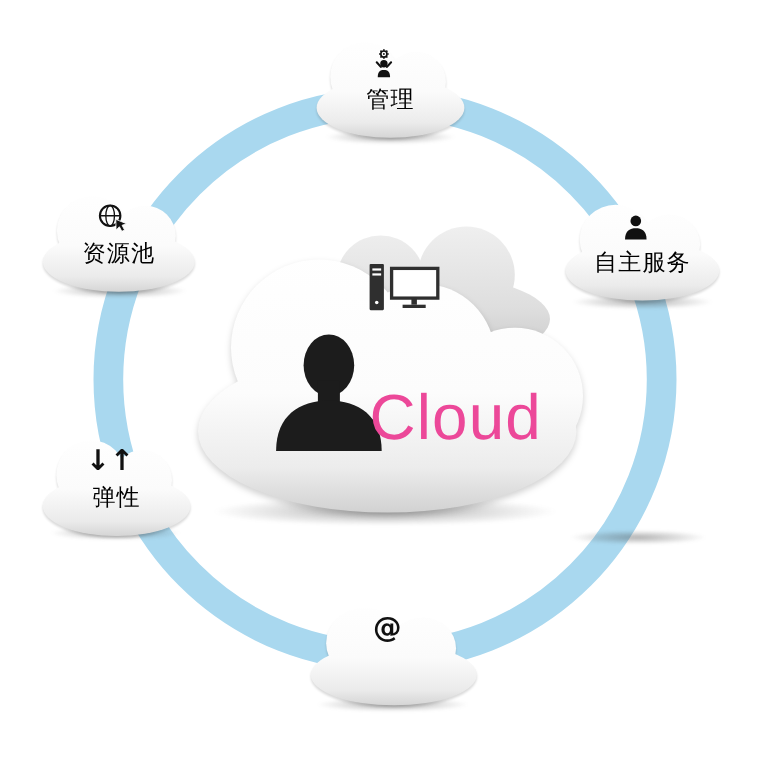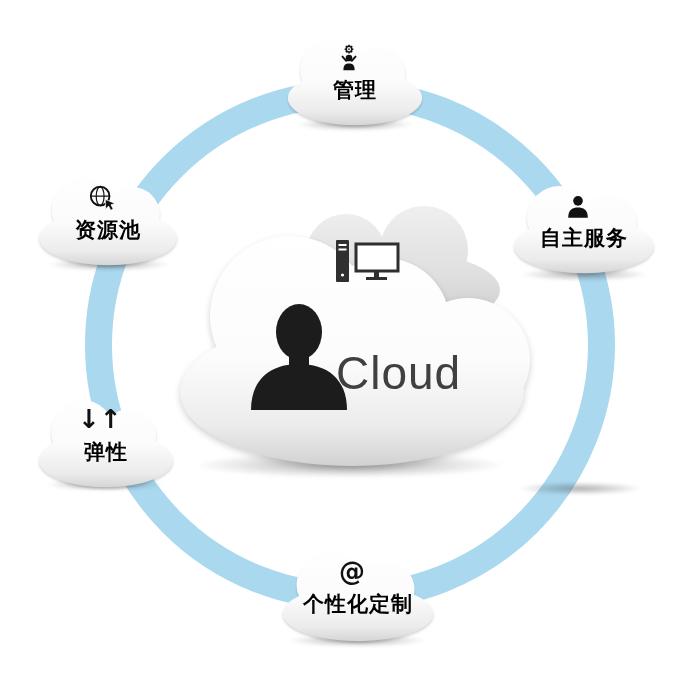--- a/index.html
+++ b/index.html
@@ -28,41 +28,41 @@
   .node .content {
     position:relative; z-index:1; height:100%;
     display:flex; flex-direction:column; align-items:center;
   }
   .node .node-icon { margin-top:14px; width:30px; height:28px; transform:translateX(-6px); }
   .glyph-icon {
     margin-top:12px; height:30px; line-height:30px; transform:translateX(-6px);
     font-family:"DejaVu Sans",sans-serif; font-weight:bold; font-size:26px; color:#111;
   }
   .node .node-label {
-    margin-top:4px; font-size:21px; font-weight:700; color:#000; letter-spacing:1px;
+    margin-top:4px; font-size:21px; font-weight:400; color:#000; letter-spacing:1px;
     white-space:nowrap;
   }
   #node-management     { left:282px; top:30px;  width:146px; height:96px; }
   #node-resource-pool  { left:33px;  top:170px; width:150px; height:96px; }
   #node-self-service   { left:508px; top:178px; width:152px; height:96px; }
   #node-elasticity     { left:33px;  top:392px; width:146px; height:96px; }
   #node-delivery       { left:505px; top:396px; width:150px; height:96px; }
   #node-personalization{ left:276px; top:544px; width:164px; height:98px; }
   
   .center-cloud { position:absolute; left:172px; top:202px; width:360px; height:268px; }
   .center-cloud .back-cloud { position:absolute; left:102px; top:0; width:232px; height:130px; }
   .center-cloud .front-cloud {
     position:absolute; left:0; top:18px; width:360px; height:250px;
     filter:drop-shadow(0 3px 3px rgba(0,0,0,0.18));
   }
   .center-cloud .computer { position:absolute; left:162px; top:36px; width:68px; height:52px; z-index:2; }
   .center-cloud .silhouette { position:absolute; left:76px; top:98px; width:102px; height:110px; z-index:3; }
   .center-cloud .cloud-word {
     position:absolute; left:164px; top:146px; z-index:3;
-    font-size:46px; line-height:1.1; letter-spacing:1px; color:#404040;
+    font-size:58px; line-height:1.1; letter-spacing:1px; color:#ec4899;
   }
 </style>
 </head>
 <body>
 
 <div class="stage">
 
   <svg width="0" height="0" style="position:absolute" aria-hidden="true">
     <defs>
       <linearGradient id="cloudGrad" gradientUnits="userSpaceOnUse" x1="0" y1="0" x2="0" y2="130">
@@ -192,17 +192,16 @@
     </div>
   </div>
 
 
   <div class="node" id="node-personalization">
     <svg class="cloud-svg" viewBox="0 0 200 130" preserveAspectRatio="none">
         <use href="#cloudShape" fill="url(#cloudGrad)"></use>
       </svg>
     <div class="content">
       <span class="glyph-icon">@</span>
-      <div class="node-label">个性化定制</div>
     </div>
   </div>
 
 </div>
 
 </body></html>

